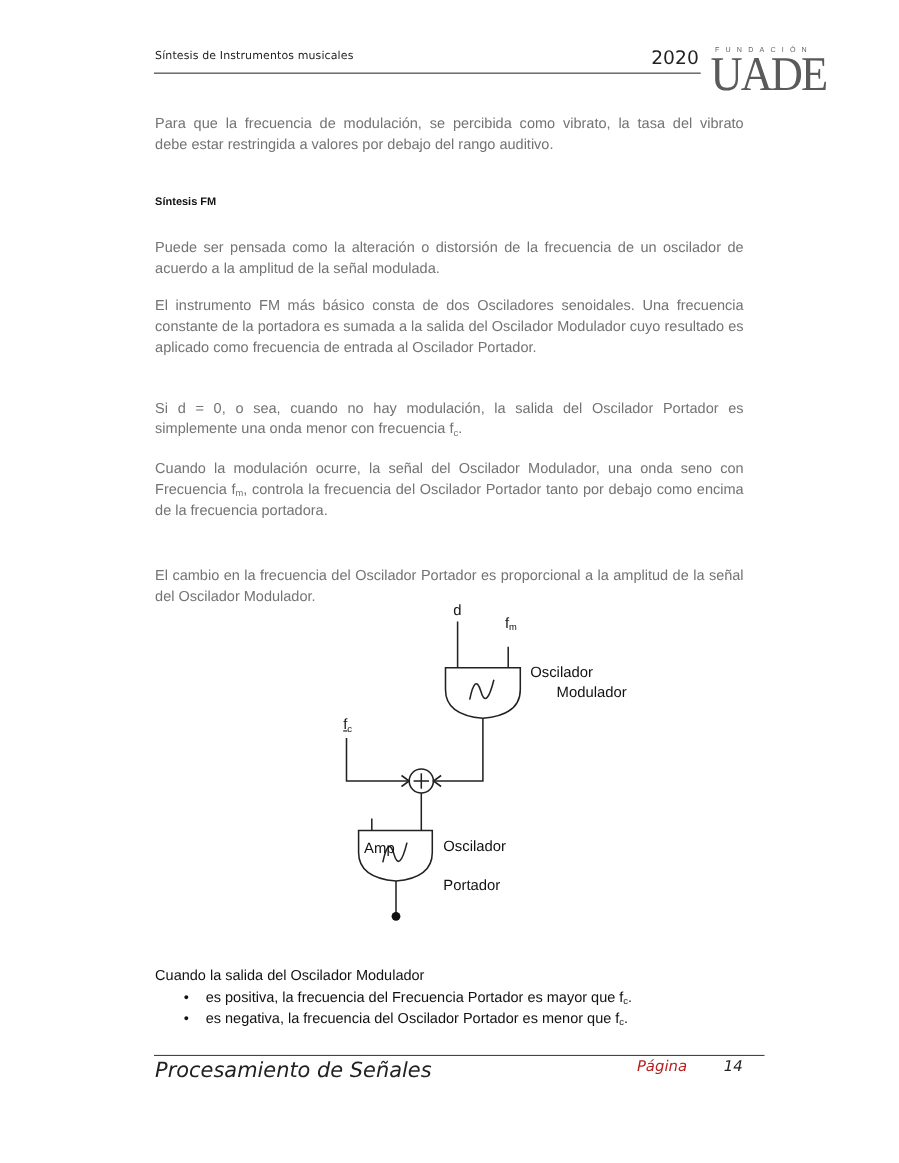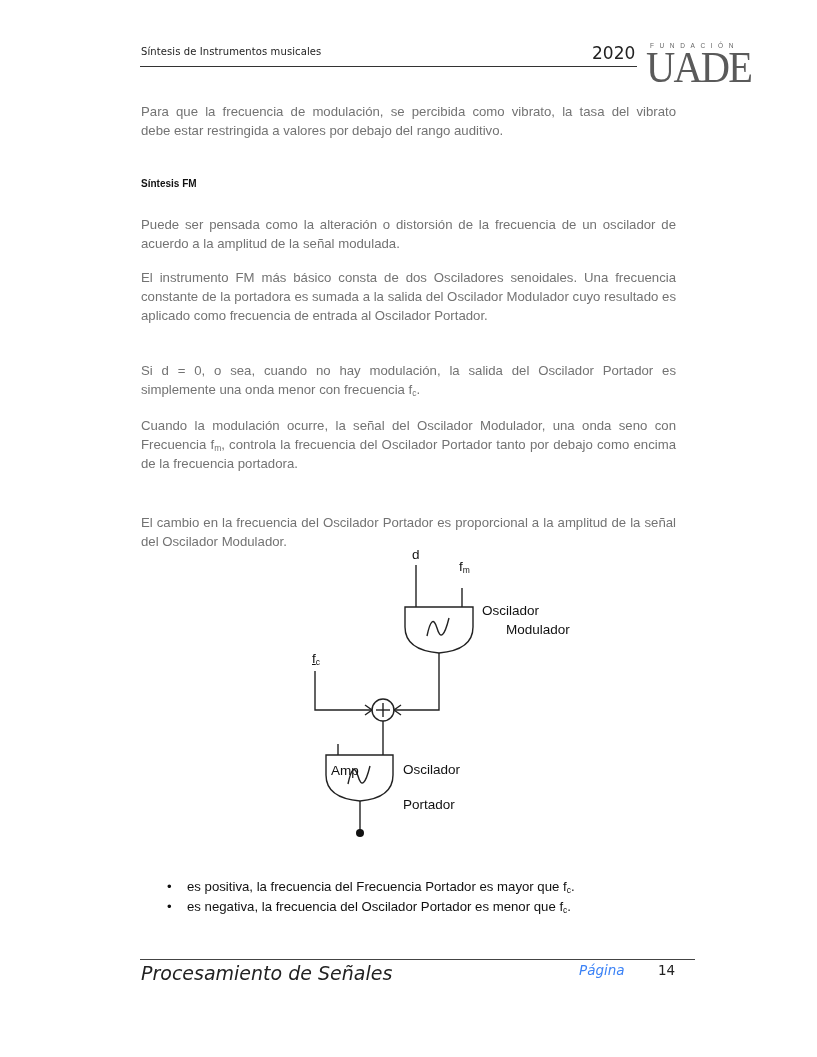--- a/index.html
+++ b/index.html
@@ -23,23 +23,23 @@
     sub { font-size: 8.5px; vertical-align: -2px; line-height: 0; }
     .diag { position: absolute; left: 0; top: 0; width: 817px; height: 1057px; pointer-events: none; }
     .dlabel { position: absolute; font-size: 13.5px; color: #111; line-height: 18px; }
     .bullet-list { position: absolute; left: 141px; top: 877px; font-size: 13.2px; line-height: 19.5px; }
     .bullet-item { position: relative; padding-left: 46px; }
     .bullet-dot { position: absolute; left: 26px; top: 0; }
     .ftr-line { position: absolute; left: 140px; top: 959px; width: 555px; height: 1px; background: #444; }
     .ftr-left { position: absolute; left: 141px; top: 962px; font-family: "DejaVu Sans", sans-serif;
                 font-style: italic; font-size: 19px; color: #222; }
     .ftr-page-label { position: absolute; left: 579px; top: 962px; font-family: "DejaVu Sans", sans-serif;
-                      font-style: italic; font-size: 13.5px; color: #3b82f6; }
+                      font-style: italic; font-size: 13.5px; color: #b91c1c; }
     .ftr-page-num { position: absolute; left: 658px; top: 962px; font-family: "DejaVu Sans", sans-serif;
-                    font-size: 13.5px; color: #222; }
+                    font-size: 13.5px; color: #222; font-style: italic; }
   </style>
 </head>
 <body>
 
 <div class="hdr-title">Síntesis de Instrumentos musicales</div>
 <div class="hdr-year">2020</div>
 <div class="hdr-line"></div>
 <div class="logo">
   <div class="logo-top">FUNDACIÓN</div>
   <div class="logo-main">UADE</div>
@@ -93,20 +93,21 @@
 <div class="dlabel" style="left:412px;top:546px;">d</div>
 <div class="dlabel" style="left:459px;top:558px;"><span>f</span><sub>m</sub></div>
 <div class="dlabel" style="left:482px;top:602px;">Oscilador</div>
 <div class="dlabel" style="left:506px;top:621px;">Modulador</div>
 <div class="dlabel" style="left:312px;top:650px;text-decoration:underline;"><span>f</span><sub>c</sub></div>
 <div class="dlabel" style="left:331px;top:727px;margin-top:35px;">Amp</div>
 <div class="dlabel" style="left:403px;top:761px;">Oscilador</div>
 <div class="dlabel" style="left:403px;top:796px;">Portador</div>
 
 <div class="bullet-list">
+  <div>Cuando la salida del Oscilador Modulador</div>
   <div class="bullet-item">
     <span class="bullet-dot">•</span>
     <span>es positiva,  la frecuencia del Frecuencia Portador  es mayor que f</span><sub>c</sub><span>.</span>
   </div>
   <div class="bullet-item">
     <span class="bullet-dot">•</span>
     <span>es negativa, la frecuencia del Oscilador Portador  es menor que f</span><sub>c</sub><span>.</span>
   </div>
 </div>
 

